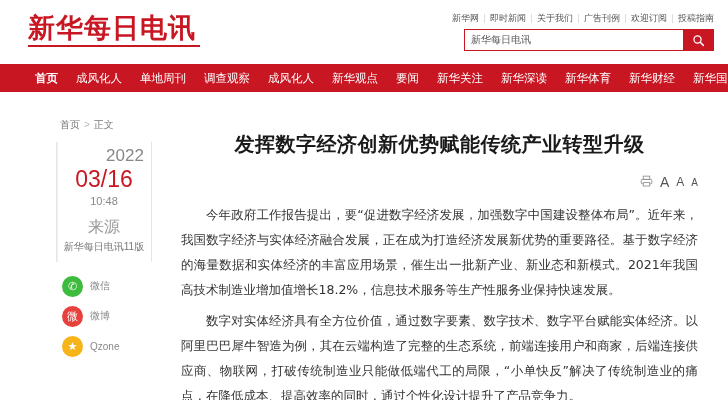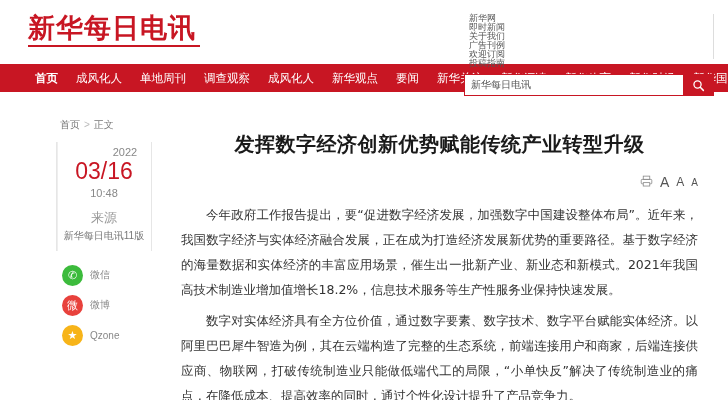--- a/index.html
+++ b/index.html
@@ -43,21 +43,20 @@
   }
 
   .header-right { padding-top: 6px; width: 250px; }
   .top-links {
     display: flex;
     gap: 0px;
     justify-content: flex-end;
     font-size: 9px;
     color: #555;
     margin-bottom: 6px;
-    flex-direction: column;
   }
   .top-links span {
     padding: 0 5px;
     border-right: 1px solid #ddd;
     white-space: nowrap;
     line-height: 1;
   }
   .top-links span:last-child { border-right: none; padding-right: 0; }
 
   .search-box {
@@ -131,29 +130,29 @@
     border-top: none;
     border-bottom: none;
     padding: 2px 0 8px 0;
     position: relative;
   }
   .date-card:before {
     content:"";
     position:absolute; left:0; top:0; width:1px; height:100%;
     background:#eee;
   }
-  .date-year { font-size: 11px; color: #888; margin-top: 2px; padding-left: 42px; }
+  .date-year { font-size: 17px; color: #888; margin-top: 2px; padding-left: 42px; }
   .date-md {
     font-size: 23px;
     color: #c81623;
     line-height: 1.2;
     font-family: "Liberation Sans", sans-serif;
   }
   .date-time { font-size: 11px; color: #888; margin-top: 1px; }
-  .src-label { font-size: 13px; color: #999; margin-top: 10px; }
+  .src-label { font-size: 16px; color: #999; margin-top: 10px; }
   .src-name { font-size: 10px; color: #777; margin-top: 2px; }
 
   .share-col {
     margin: 14px 0 0 36px;
     display: flex;
     flex-direction: column;
     gap: 9px;
   }
   .share-item { display: flex; align-items: center; gap: 7px; cursor: pointer; }
   .share-circle {

